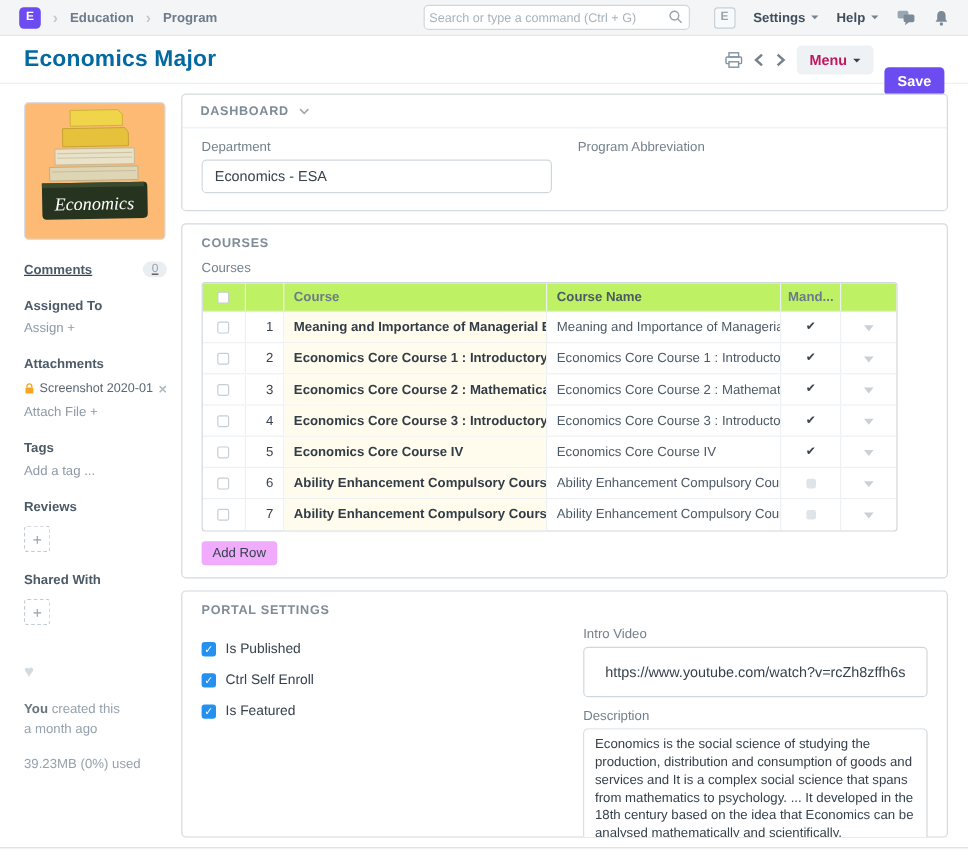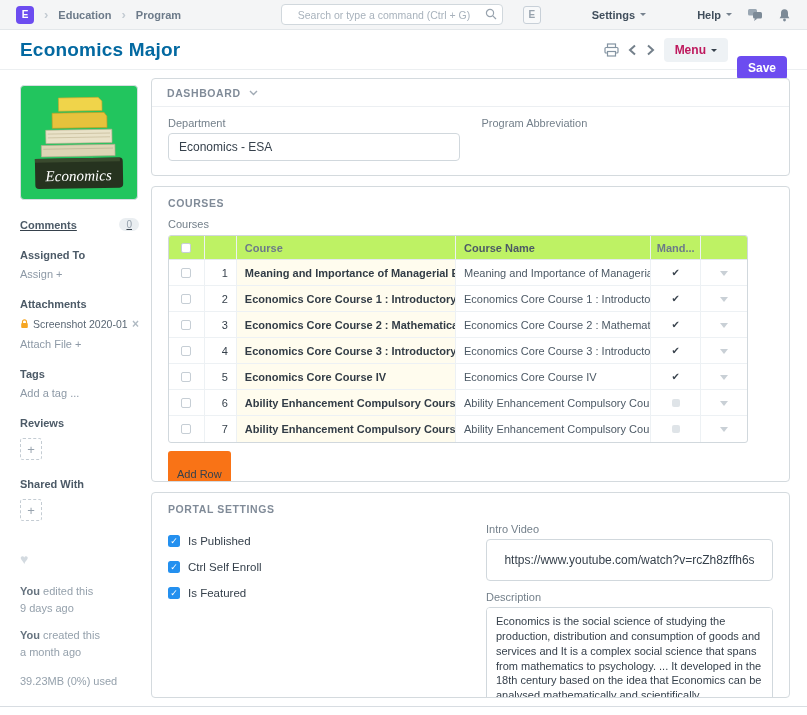--- a/index.html
+++ b/index.html
@@ -6,45 +6,45 @@
   html,body { width:807px; height:715px; }
   body { font-family:"Liberation Sans","DejaVu Sans",sans-serif; font-size:12px; color:#36414c; background:#fff; overflow:hidden; }
   .app { position:relative; width:807px; height:715px; background:#fff; }
 
   
   .navbar { height:30px; background:#f4f5f6; border-bottom:1px solid #e3e7ea; display:flex; align-items:center; padding:0 16px; gap:8px; }
   .logo { width:18px; height:18px; border-radius:4px; background:var(--accent,#6c4cf0); color:#fff; font-size:10px; font-weight:bold; display:flex; align-items:center; justify-content:center; cursor:pointer; flex-shrink:0; }
   .crumb-sep { color:#c3cbd2; font-size:13px; font-weight:bold; margin:0 2px; }
   .crumb { font-size:11px; font-weight:600; color:#6c7a89; cursor:pointer; }
   .search-wrap { margin-left:auto; position:relative; width:222px; }
-  .search-wrap input { width:100%; height:21px; border:1px solid #d1d8dd; border-radius:4px; padding:0 24px 0 16px; font-size:10.5px; color:#36414c; background:#fff; font-family:inherit; }
+  .search-wrap input { width:100%; height:21px; border:1px solid #d1d8dd; border-radius:4px; padding:0 24px 0 4px; font-size:10.5px; color:#36414c; background:#fff; font-family:inherit; }
   .search-wrap input::placeholder { color:#a8b2bc; }
   .search-icon { position:absolute; right:6px; top:4px; }
   .nav-right { display:flex; align-items:center; gap:15px; margin-left:12px; }
   .avatar { width:18px; height:18px; border:1px solid #c8d0d8; border-radius:3px; color:#98a3ae; font-size:10px; font-weight:600; display:flex; align-items:center; justify-content:center; background:#f8f9fa; cursor:pointer; }
-  .nav-link { font-size:11px; font-weight:600; color:#404e5c; display:flex; align-items:flex-start; cursor:pointer;margin-left:36px; }
+  .nav-link { font-size:11px; font-weight:600; color:#404e5c; display:flex; align-items:flex-start; cursor:pointer; }
   .caret { width:0; height:0; border:3.5px solid transparent; border-top-color:#76828e; margin-left:5px; margin-top:4px; }
   .icon-btn { display:flex; align-items:center; cursor:pointer; }
 
   
   .page-head { height:40px; display:flex; align-items:center; padding:0 20px 0 20px; border-bottom:1px solid #eceff1; }
   .page-title { font-size:19px; color:#0369a1; font-weight:bold; letter-spacing:0.2px; }
   .head-actions { margin-left:auto; display:flex; align-items:center; gap:9px; }
   .btn { font-size:12px; font-weight:600; border:none; border-radius:4px; padding:5px 11px; cursor:pointer; font-family:inherit; }
   .btn-default { background:#eef2f5; color:#be185d; display:flex; align-items:center; }
   .btn-default .caret { border-top-color:#36414c; }
   .btn-primary { background:var(--accent,#6c4cf0); color:#fff;margin-top:36px; }
 
   
   .content { display:flex; align-items:flex-start; padding:0 17px 0 20px; }
   .sidebar { width:131px; flex-shrink:0; padding:15px 12px 0 0; font-size:11px; }
   .main { flex:1; padding-top:8px; display:flex; flex-direction:column; gap:10px; }
 
   
-  .img-box { width:118px; height:115px; border:1px solid #d7dde2; border-radius:4px; display:flex; align-items:center; justify-content:center; background:#22c55e; cursor:pointer; }
+  .img-box { width:118px; height:115px; border:1px solid #d7dde2; border-radius:4px; display:flex; align-items:flex-start; justify-content:center; background:#fdba74; cursor:pointer; }
   .sb-row { display:flex; align-items:center; justify-content:space-between; margin:18px 0 4px;text-decoration:underline; }
   .sb-heading { font-size:11px; font-weight:600; color:#4c5a67; }
   .badge { background:#eaeef1; color:#95a1ac; font-size:10px; padding:1px 7px; border-radius:9px; }
   .sb-group { margin-top:18px; }
   .sb-link { color:#8d99a6; font-size:11px; margin-top:7px; display:inline-block; cursor:pointer; }
   .attach-row { display:flex; align-items:center; gap:4px; margin-top:7px; color:#5a6774; }
   .attach-name { flex:1; white-space:nowrap; overflow:hidden; cursor:pointer; font-size:10.5px; }
   .close-x { color:#b0bac3; font-weight:bold; font-size:12px; cursor:pointer; }
   .dashed-plus { width:22px; height:22px; border:1px dashed #c4ccd3; border-radius:3px; color:#98a3ae; font-size:13px; display:flex; align-items:center; justify-content:center; margin-top:9px; cursor:pointer; }
   .heart { color:#d3dae0; font-size:14px; margin:30px 0 16px; cursor:pointer; }
@@ -76,21 +76,21 @@
   .c-num { width:32px; justify-content:flex-end; color:#36414c; }
   .c-course { width:220px; }
   .trow .c-course { background:var(--course-cell-bg,#fffcee); font-weight:600; color:#323c46; }
   .c-name { width:196px; color:#4c5965; }
   .c-mand { width:50px; justify-content:center; }
   .c-arrow { width:46px; justify-content:center; }
   .cbx { width:10px; height:10px; border:1px solid #c6ced5; border-radius:2px; background:#fff; }
   .checkmark { font-size:10px; color:#39434d; }
   .uncheck { width:8px; height:8px; background:#dfe4e8; border-radius:2px; }
   .tri { width:0; height:0; border:4px solid transparent; border-top:5px solid #c9d0d6; margin-top:5px; }
-  .btn-small { margin-top:8px; background:#f97316; border:none; border-radius:3px; font-size:11px; color:#36414c; padding:17px 9px; font-family:inherit; cursor:pointer; }
+  .btn-small { margin-top:8px; background:#f0abfc; border:none; border-radius:3px; font-size:11px; color:#36414c; padding:4px 9px; font-family:inherit; cursor:pointer; }
 
   
   .portal-grid { display:flex; gap:22px; margin-top:8px; }
   .portal-left { flex:1; padding-top:12px; }
   .check-row { display:flex; align-items:center; gap:8px; margin-bottom:14px; cursor:pointer; }
   .bluebox { width:12px; height:12px; border-radius:2.5px; background:var(--checkbox-blue,#2490ef); color:#fff; font-size:9px; line-height:12px; text-align:center; flex-shrink:0; }
   .check-label { font-size:11.5px; color:#36414c; }
   .portal-right { width:287px; }
   .portal-right .field { margin-bottom:10px; }
   .portal-right .text-input { height:42px;text-align:center; }
@@ -225,24 +225,20 @@
       </div>
 
       <div class="sb-group">
         <div class="sb-heading">Shared With</div>
         <div class="dashed-plus">+</div>
       </div>
 
       <div class="heart">♥</div>
 
       <div class="meta">
-        <b>You</b> <span>edited this</span><br>
-        <span>9 days ago</span>
-      </div>
-      <div class="meta">
         <b>You</b> <span>created this</span><br>
         <span>a month ago</span>
       </div>
       <div class="storage">39.23MB (0%) used</div>
     </aside>
 
     <main class="main">
 
       <section class="card card-a">
         <div class="section-head">

